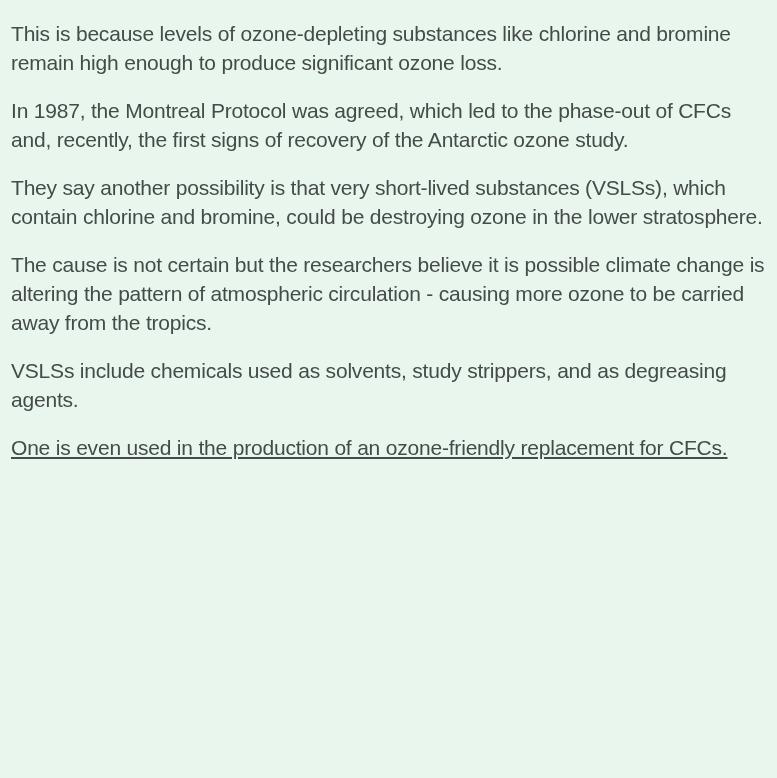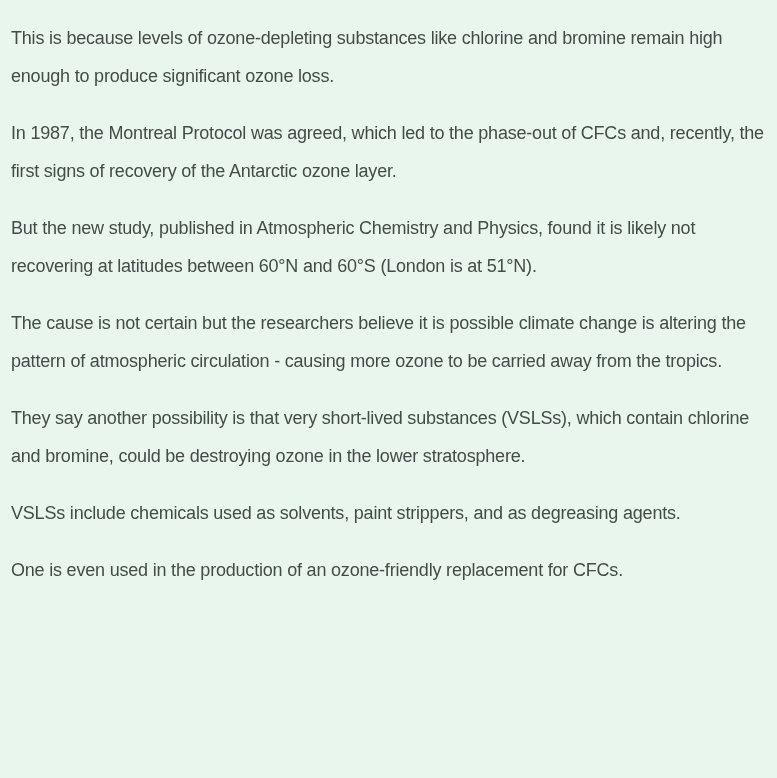--- a/index.html
+++ b/index.html
@@ -16,34 +16,34 @@
     min-height: 778px;
     background: var(--bg);
     font-family: "Liberation Sans", sans-serif;
   }
   .article-body {
     padding: 19px 10px 30px 11px;
   }
   .article-body p {
     width: 756px;
     margin: 0 0 19px 0;
-    font-size: 18px;
-    line-height: 38px;
+    font-size: 21px;
+    line-height: 29px;
     letter-spacing: -0.2px;
     color: var(--fg);
     font-stretch: condensed;
   }
   .article-body p:last-child {
     margin-bottom: 0;
+    text-decoration: underline;
   }
 </style>
 </head>
 <body>
 
 <div class="article-body">
   <p>This is because levels of ozone-depleting substances like chlorine and bromine remain high enough to produce significant ozone loss.</p>
-  <p>In 1987, the Montreal Protocol was agreed, which led to the phase-out of CFCs and, recently, the first signs of recovery of the Antarctic ozone layer.</p>
-  <p>But the new study, published in Atmospheric Chemistry and Physics, found it is likely not recovering at latitudes between 60°N and 60°S (London is at 51°N).</p>
+  <p>In 1987, the Montreal Protocol was agreed, which led to the phase-out of CFCs and, recently, the first signs of recovery of the Antarctic ozone study.</p>
+  <p>They say another possibility is that very short-lived substances (VSLSs), which contain chlorine and bromine, could be destroying ozone in the lower stratosphere.</p>
   <p>The cause is not certain but the researchers believe it is possible climate change is altering the pattern of atmospheric circulation - causing more ozone to be carried away from the tropics.</p>
-  <p>They say another possibility is that very short-lived substances (VSLSs), which contain chlorine and bromine, could be destroying ozone in the lower stratosphere.</p>
-  <p>VSLSs include chemicals used as solvents, paint strippers, and as degreasing agents.</p>
+  <p>VSLSs include chemicals used as solvents, study strippers, and as degreasing agents.</p>
   <p>One is even used in the production of an ozone-friendly replacement for CFCs.</p>
 </div>
 
 </body></html>

